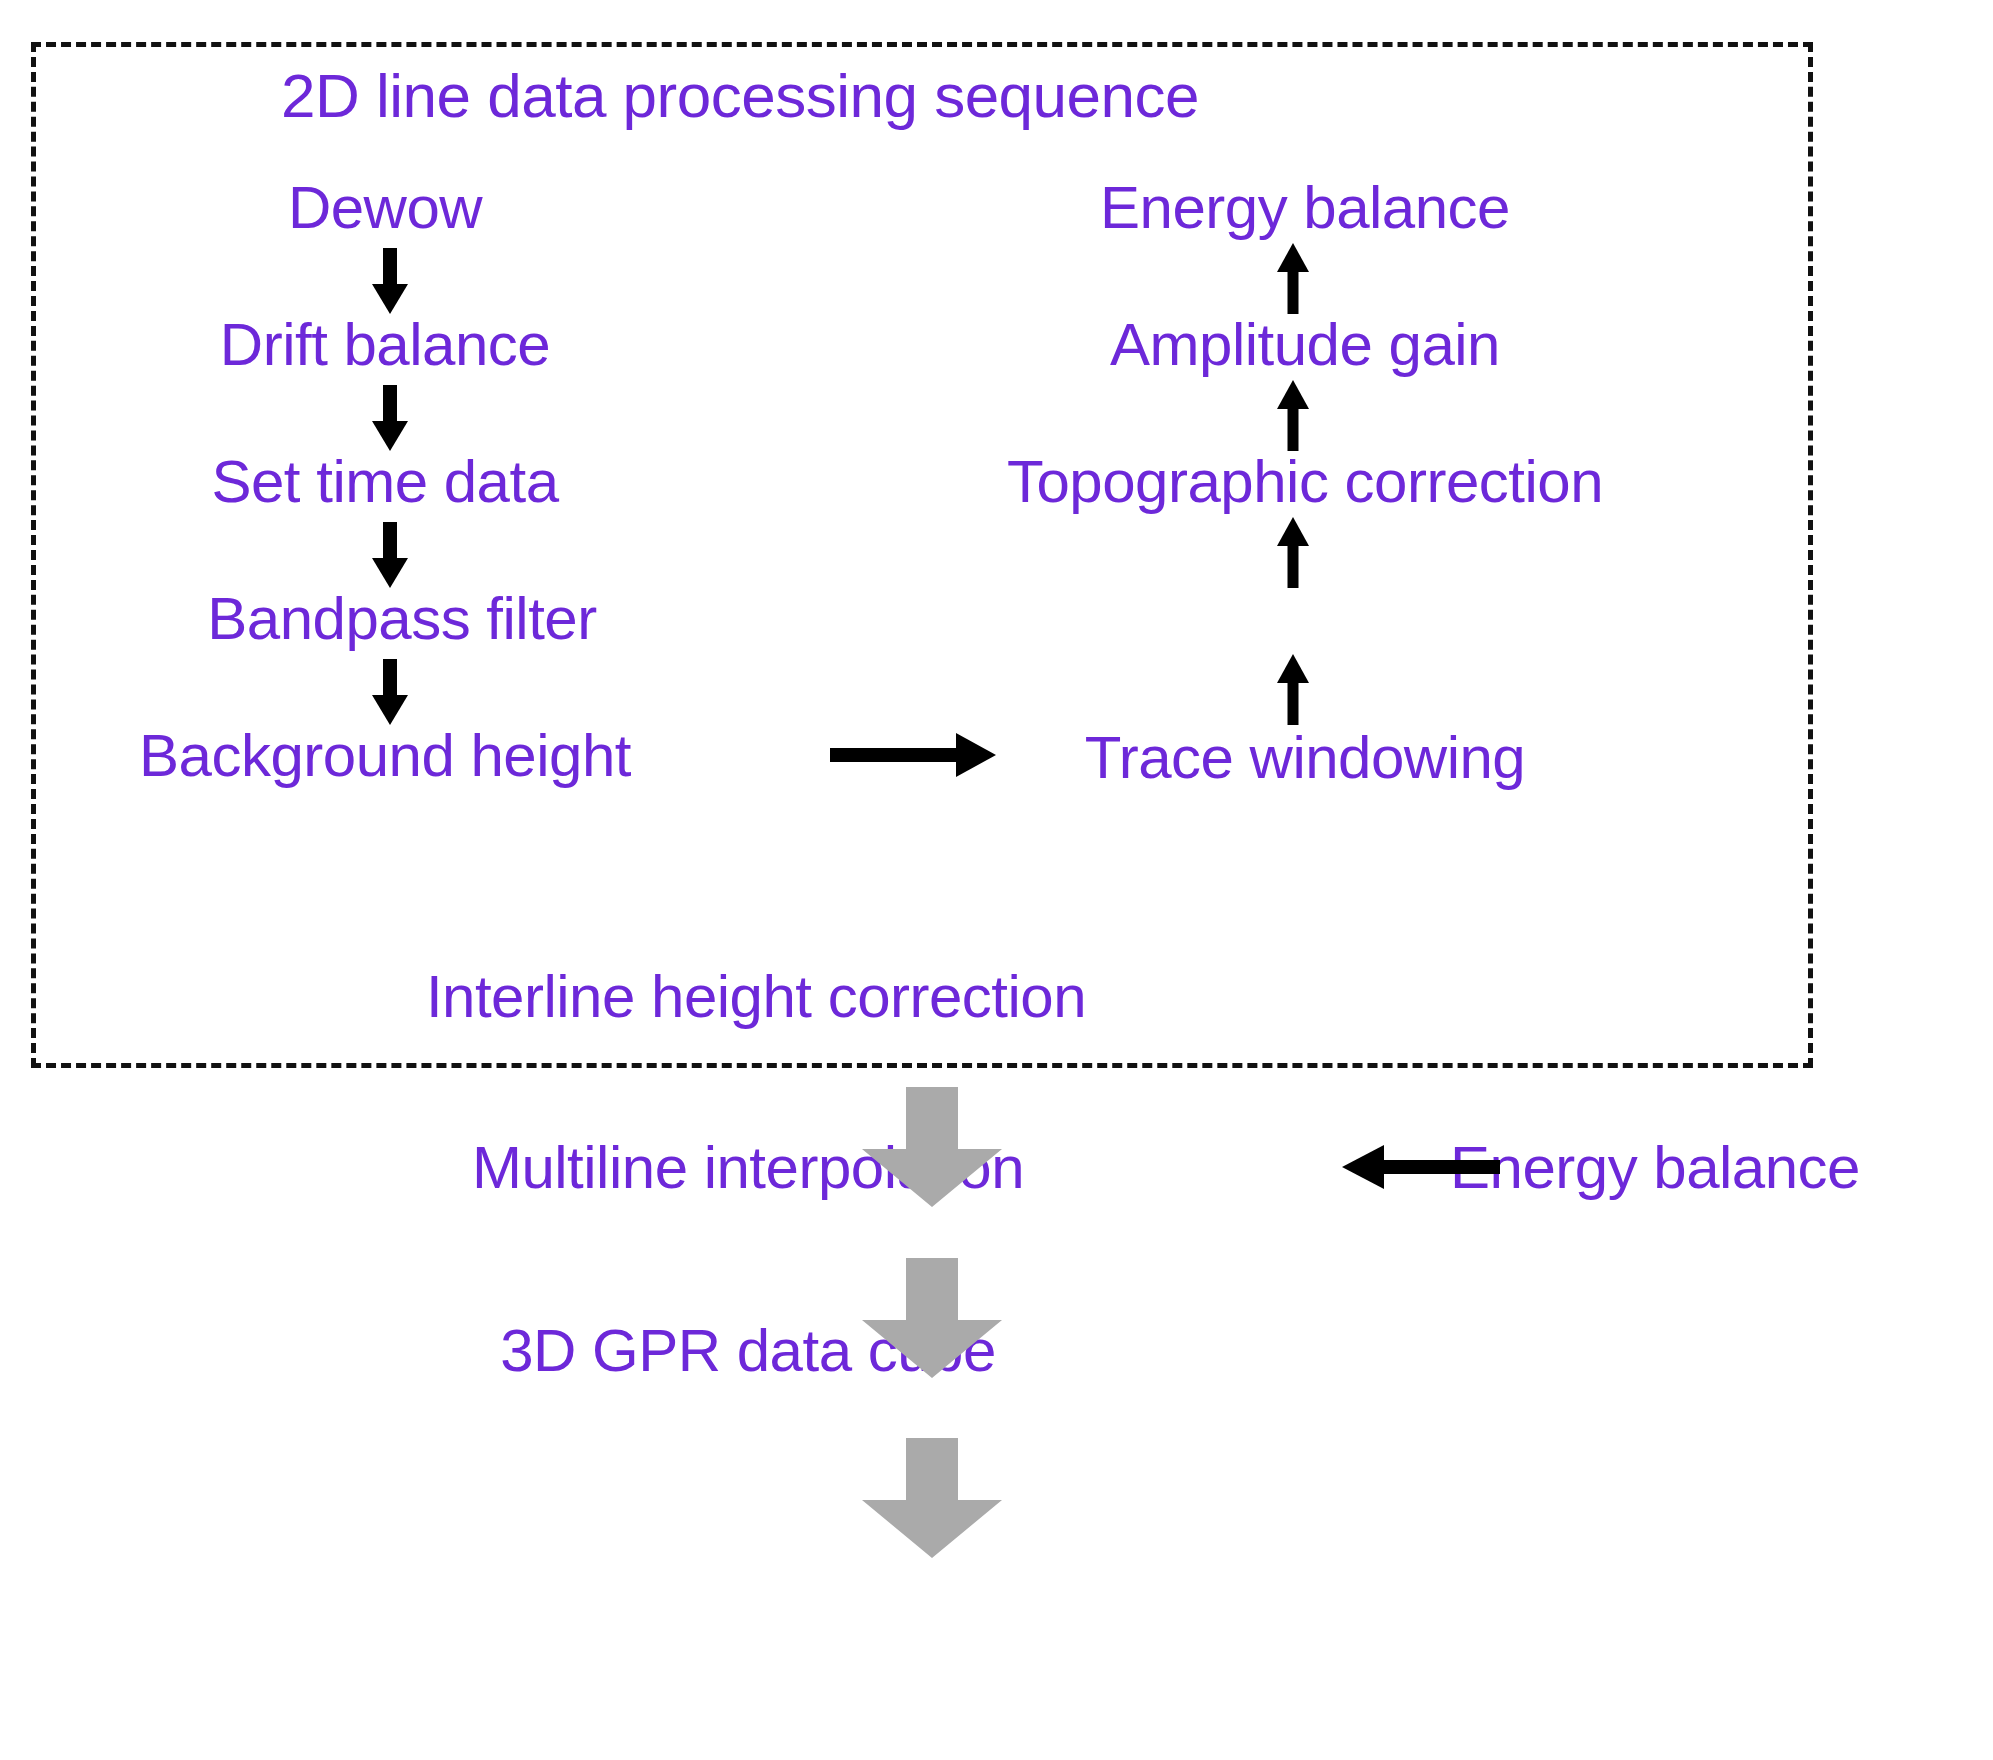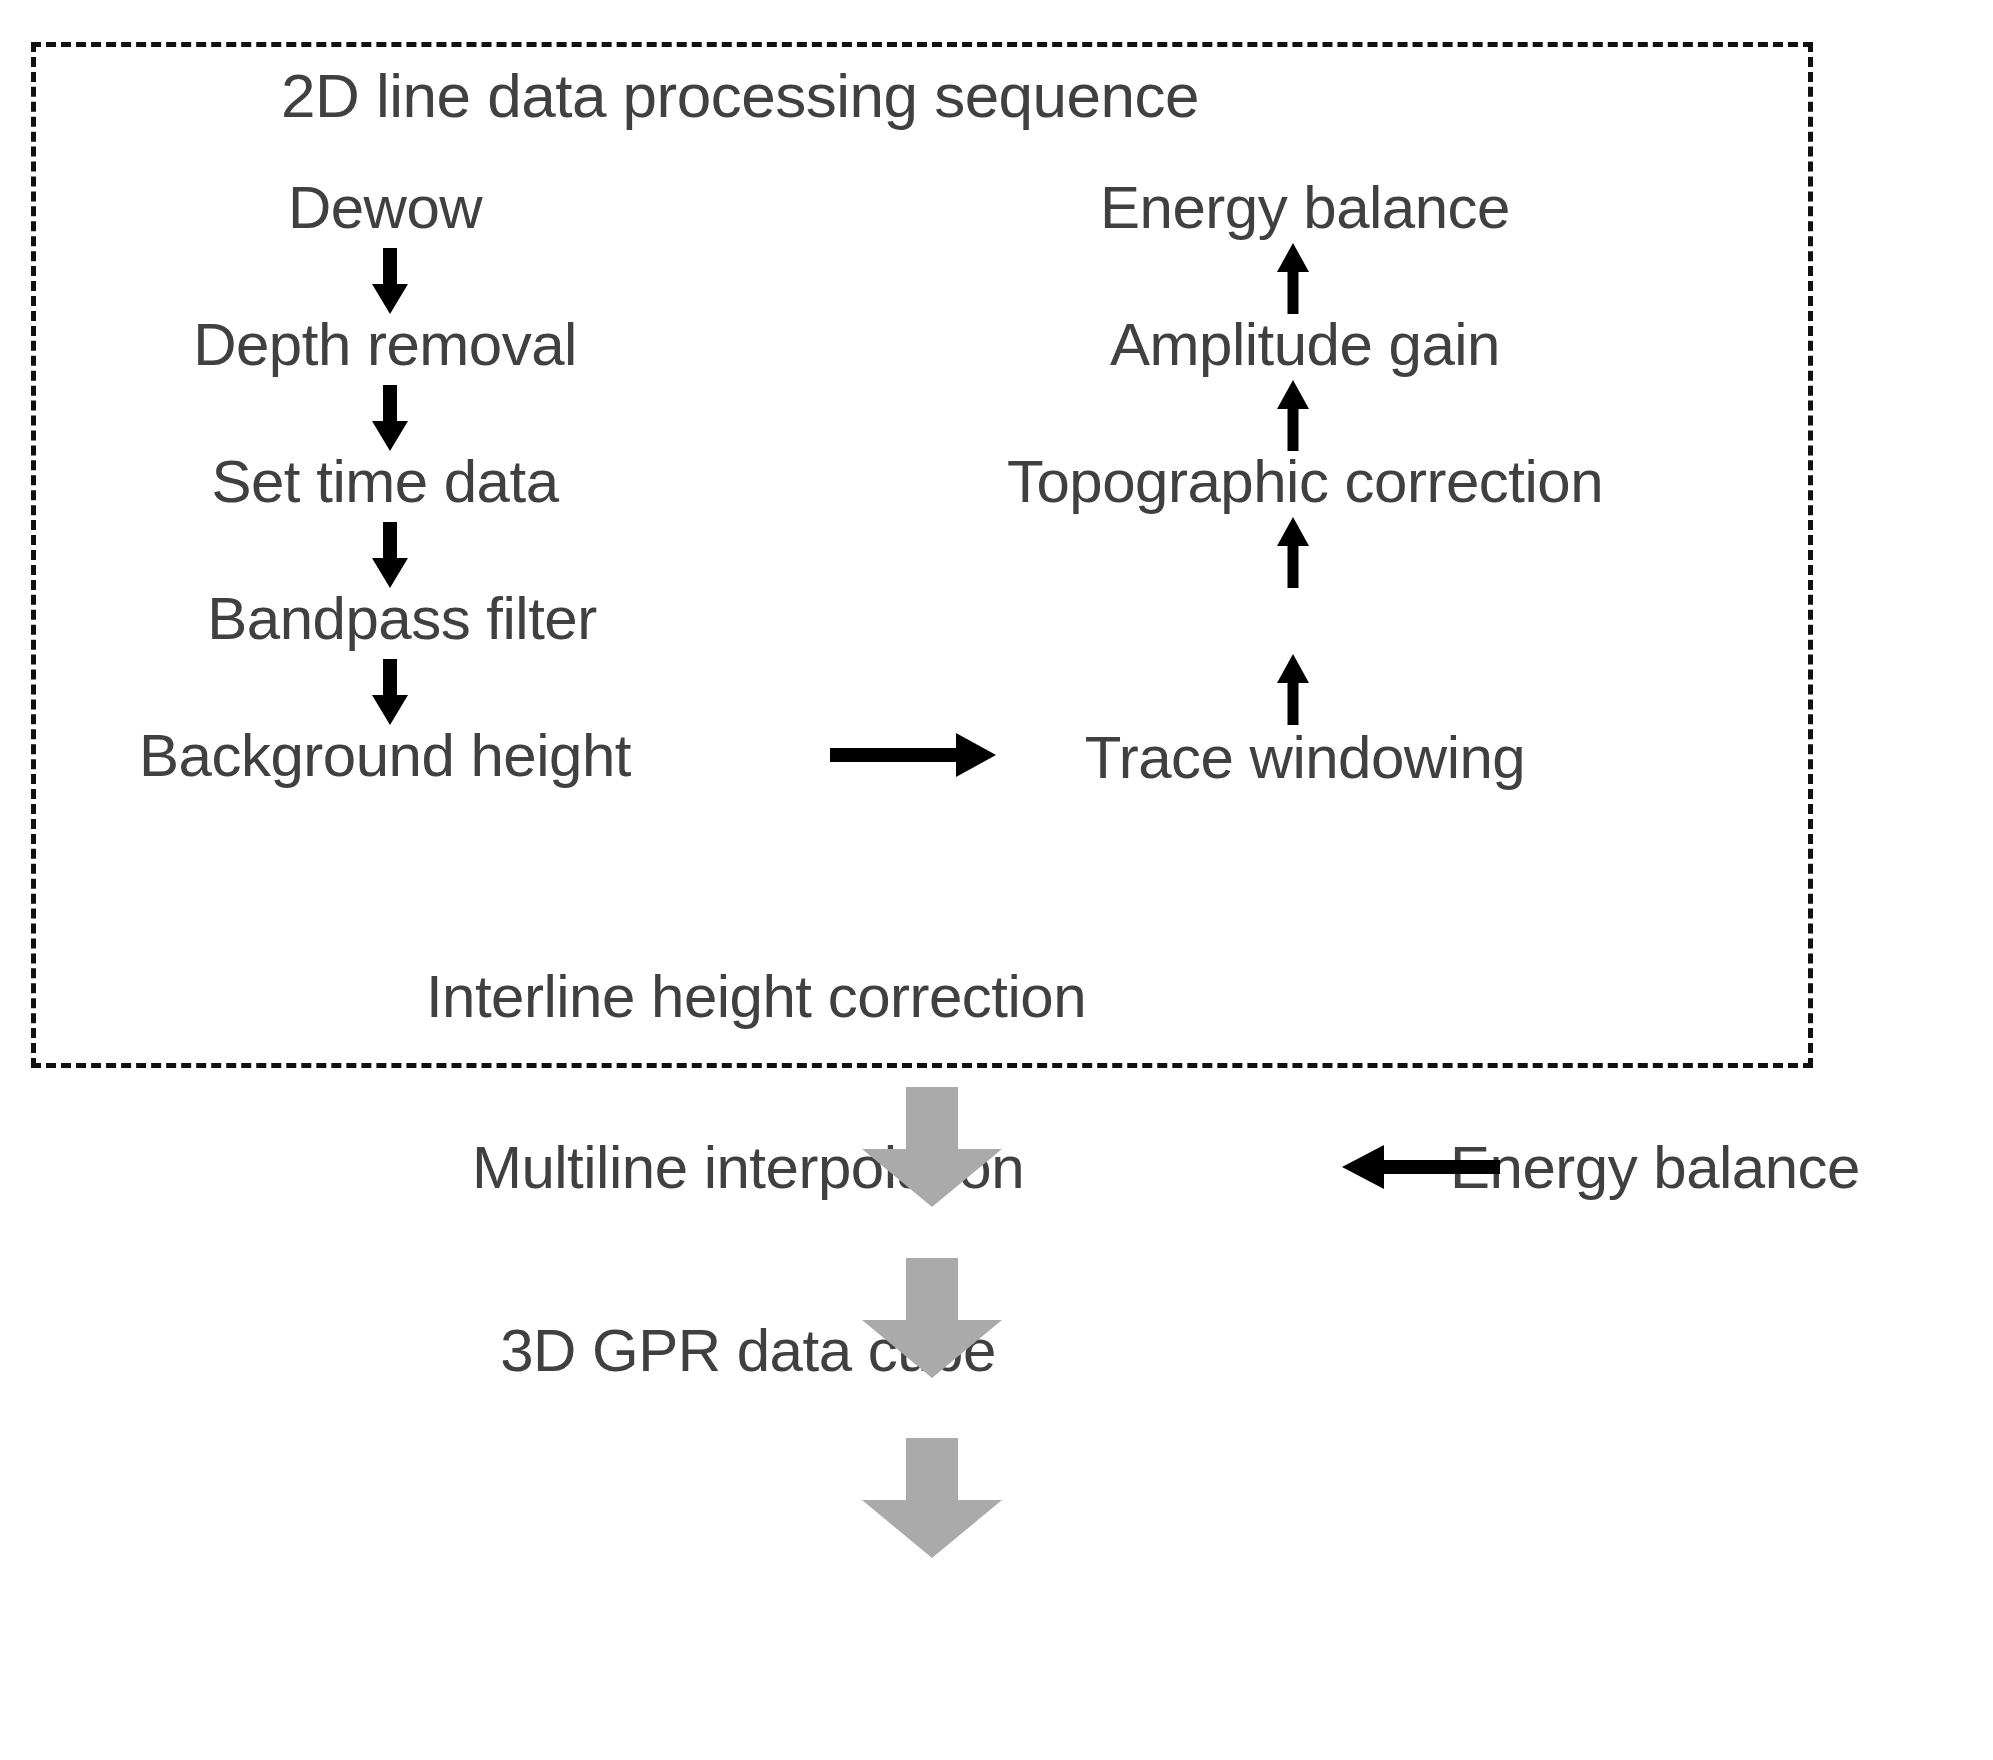--- a/index.html
+++ b/index.html
@@ -25,21 +25,21 @@
     top: 42px;
     width: 1782px;
     height: 1026px;
     border: 5px dashed #111111;
     box-sizing: border-box;
   }
 
   
   .node {
     position: absolute;
-    color: #404040;
+    color: #6d28d9;
     font-family: "Liberation Sans", sans-serif;
     font-weight: 400;
     white-space: nowrap;
     text-align: center;
     transform: translate(-50%, -50%);
     letter-spacing: -0.5px;
   }
   .node.title {
     font-size: 62px;
   }
@@ -67,21 +67,21 @@
 <body>
 
 <div id="canvas">
 
   <div class="dashed-box"></div>
 
   <div class="node title" style="left:740px; top:95px;">2D line data processing sequence</div>
 
   <div class="node step" style="left:385px; top:207px;">Dewow</div>
 
-  <div class="node step" style="left:385px; top:344px;">Depth removal</div>
+  <div class="node step" style="left:385px; top:344px;">Drift balance</div>
 
   <div class="node step" style="left:385px; top:481px;">Set time data</div>
 
   <div class="node step" style="left:385px; top:618px;margin-left:17px;">Bandpass filter</div>
 
   <div class="node step" style="left:385px; top:755px;">Background height</div>
 
   <div class="node step" style="left:1305px; top:207px;">Energy balance</div>
 
   <div class="node step" style="left:1305px; top:344px;">Amplitude gain</div>

